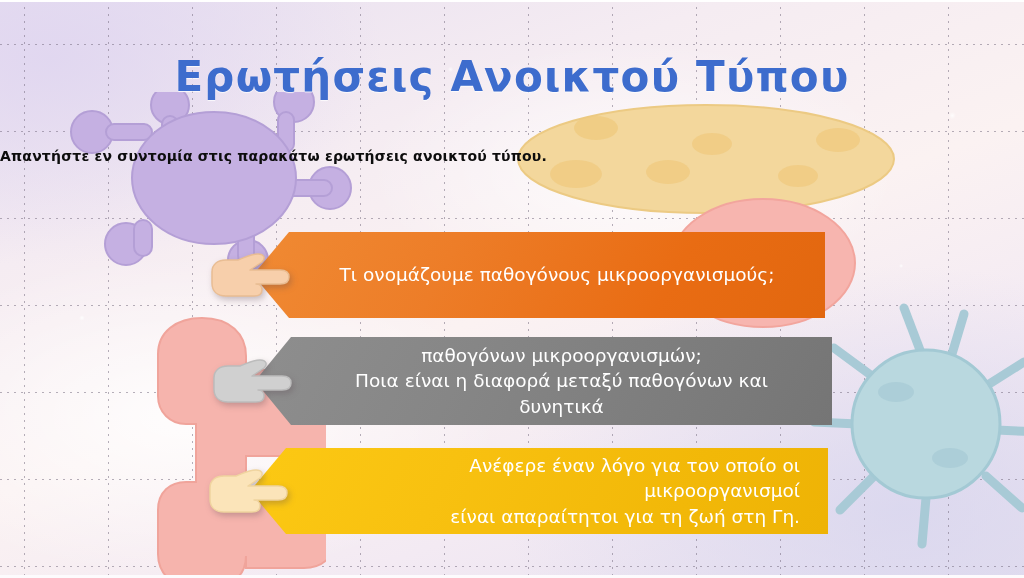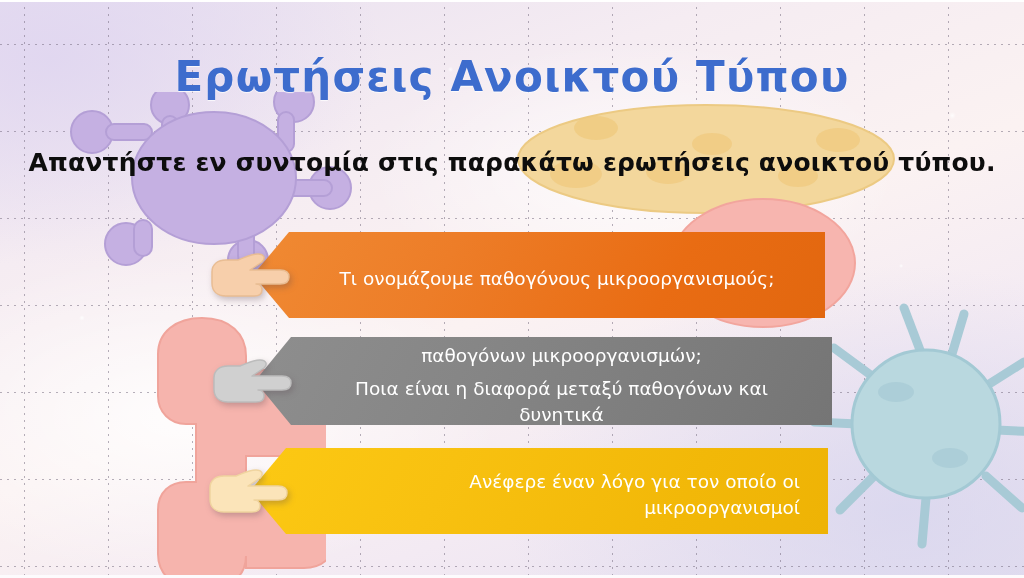--- a/index.html
+++ b/index.html
@@ -94,23 +94,23 @@
     font-weight: bold;
     color: #3d6ccd;
     letter-spacing: 1.2px;
     text-shadow: 0 1px 1px rgba(255,255,255,0.8);
     white-space: nowrap;
   }
   .subtitle {
     position: absolute;
     left: 0; right: 0;
     top: 148px;
-    text-align: center;
-    font-family: "DejaVu Sans", sans-serif;
-    font-size: 25px;
+    text-align: left;
+    font-family: "DejaVu Sans", sans-serif;
+    font-size: 14px;
     font-weight: bold;
     color: #0d0d0d;
     letter-spacing: 0.2px;
     white-space: nowrap;
   }
 
   
   .banner {
     position: absolute;
     display: flex;
@@ -119,21 +119,21 @@
     box-sizing: border-box;
     color: #ffffff;
     font-family: "DejaVu Sans", sans-serif;
     font-size: 18.5px;
     line-height: 1.38;
     text-align: center;
     padding: 4px 28px 4px 64px;
     clip-path: polygon(36px 0, 100% 0, 100% 100%, 36px 100%, 0 50%);
     filter: drop-shadow(3px 4px 4px rgba(90,70,80,0.35));
   }
-  .banner span { display: block; margin-top: 8px; }
+  .banner span { display: block; }
 
   .banner-1 {
     left: 253px; top: 232px; width: 572px; height: 86px;
     background: linear-gradient(118deg, #f08a33 0%, #ed7d28 34%, #e96c13 72%, #e2670f 100%);
   }
   .banner-2 {
     left: 255px; top: 337px; width: 577px; height: 88px;
     background: linear-gradient(118deg, #8e8e8e 0%, #868686 36%, #7c7c7c 74%, #757575 100%);
   }
   .banner-3 {
@@ -263,20 +263,21 @@
   </div>
   <svg class="hand hand-2" viewBox="0 0 88 70">
     <path d="M8 26 C8 18 14 14 22 14 L34 14 C40 12 46 8 54 8 C60 8 62 12 58 16
              L46 24 L76 24 C82 24 85 27 85 31 C85 35 82 38 76 38 L52 38
              C56 38 58 41 58 44 C58 48 55 50 50 50 L22 50 C13 50 8 45 8 37 Z" fill="#d0d0d0" stroke="#bcbcbc" stroke-width="1.5" stroke-linejoin="round"></path>
   </svg>
 
   <div class="banner banner-3">
     <div>
       <span>Ανέφερε έναν λόγο για τον οποίο οι μικροοργανισμοί</span>
+      <span>είναι απαραίτητοι για τη ζωή στη Γη.</span>
     </div>
   </div>
   <svg class="hand hand-3" viewBox="0 0 88 70">
     <path d="M8 26 C8 18 14 14 22 14 L34 14 C40 12 46 8 54 8 C60 8 62 12 58 16
              L46 24 L76 24 C82 24 85 27 85 31 C85 35 82 38 76 38 L52 38
              C56 38 58 41 58 44 C58 48 55 50 50 50 L22 50 C13 50 8 45 8 37 Z" fill="#fbe4b9" stroke="#f0d49f" stroke-width="1.5" stroke-linejoin="round"></path>
   </svg>
 
   <div class="slide-edge"></div>
 </div>

